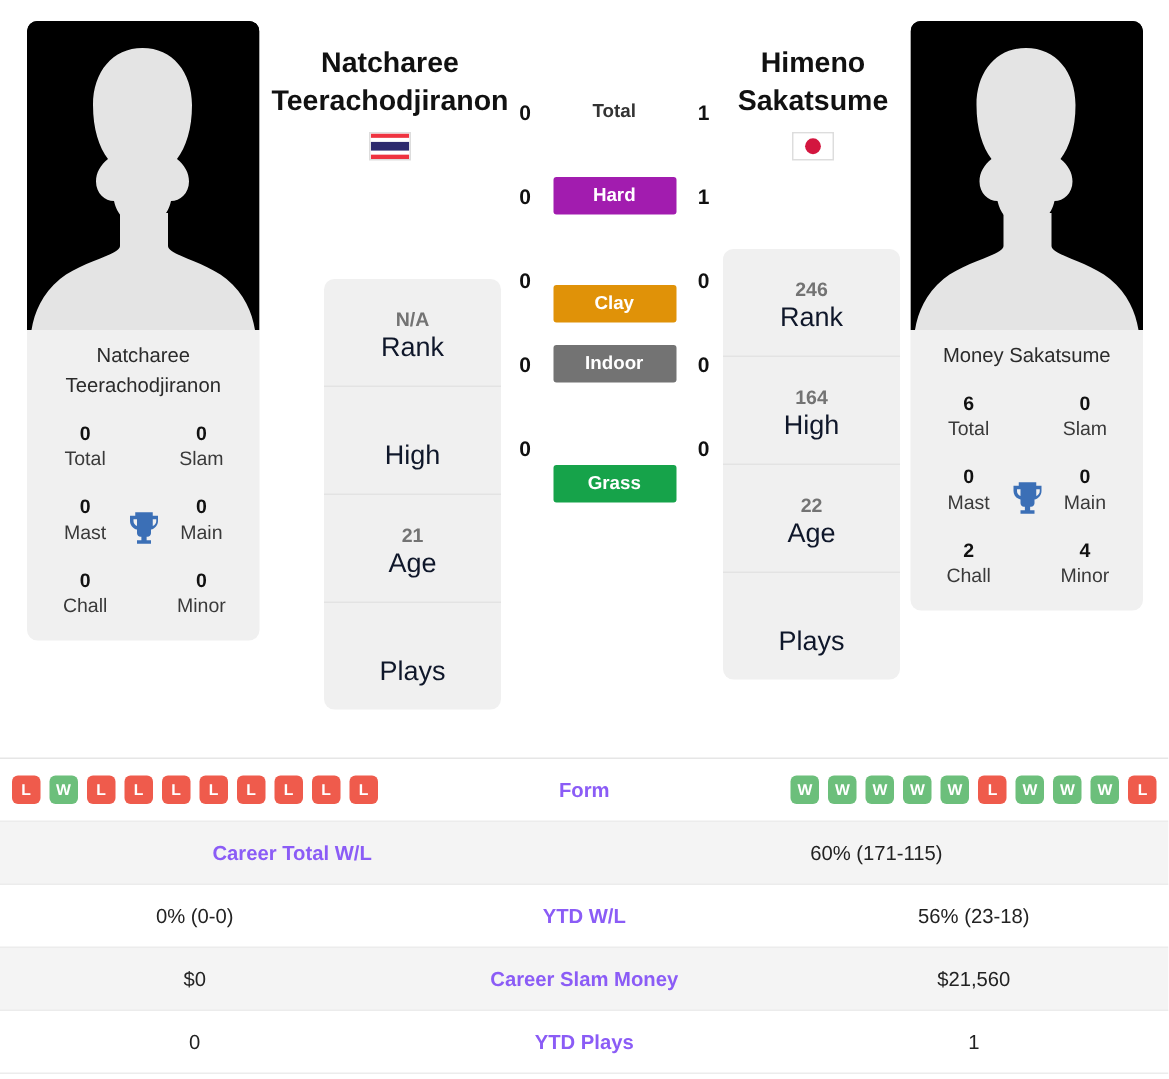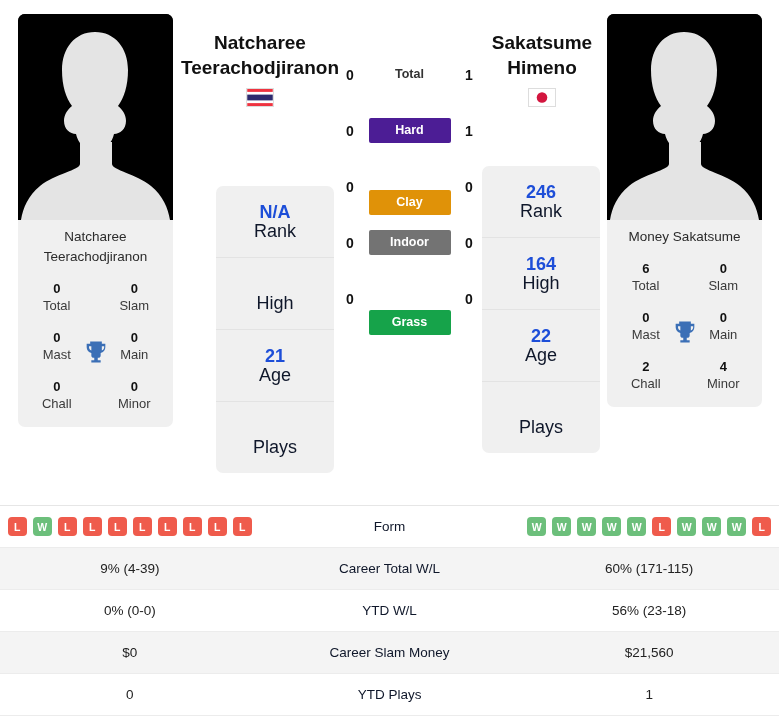--- a/index.html
+++ b/index.html
@@ -79,34 +79,34 @@
     position:absolute;width:118px;
     background:#f0f0f0;border-radius:7px;overflow:hidden;
   }
   .info-card.left{left:216px;top:186px;}
   .info-card.right{left:482px;top:166px;}
   .info-cell{
     text-align:center;padding:17px 4px 16px;
     border-bottom:1px solid #e3e3e3;
   }
   .info-cell:last-child{border-bottom:none;}
-  .info-cell .v{font-size:18px;font-weight:700;color:#1d4ed8;line-height:19px;min-height:19px;}
+  .info-cell .v{font-size:13px;font-weight:700;color:#737373;line-height:19px;min-height:19px;}
   .info-cell .l{font-size:18px;color:#0f172a;line-height:19px;}
 
   
   .table{position:absolute;left:0;top:505px;width:779px;border-top:1px solid #e6e6e6;}
   .trow{
     display:flex;align-items:center;height:41px;
     border-bottom:1px solid #ececec;
   }
   .trow.alt{background:#f4f4f4;}
   .trow .cell{
     flex:1;text-align:center;font-size:13.5px;color:#222;
   }
-  .trow .cell.mid{font-weight:400;color:#0f172a;}
+  .trow .cell.mid{font-weight:700;color:#8b5cf6;}
   .form-cell{
     flex:1;display:flex;align-items:center;justify-content:center;gap:6px;
   }
   .badge{
     width:19px;height:19px;border-radius:4px;
     color:#fff;font-size:10.5px;font-weight:700;
     display:flex;align-items:center;justify-content:center;
   }
   .badge.w{background:#6cbf7b;}
   .badge.l{background:#ef5b4c;}
@@ -208,37 +208,37 @@
       <div class="nm">Teerachodjiranon</div>
       <svg class="flag" viewBox="0 0 30 20">
         <rect x="0" y="0" width="30" height="20" fill="#ffffff"></rect>
         <rect x="0" y="0" width="30" height="3.4" fill="#ef3340"></rect>
         <rect x="0" y="16.6" width="30" height="3.4" fill="#ef3340"></rect>
         <rect x="0" y="6.6" width="30" height="6.8" fill="#2d2a6e"></rect>
       </svg>
     </div>
 
     <div class="name-head right">
+      <div class="nm">Himeno</div>
       <div class="nm">Sakatsume</div>
-      <div class="nm">Himeno</div>
       <svg class="flag" viewBox="0 0 30 20">
         <rect x="0" y="0" width="30" height="20" fill="#ffffff"></rect>
         <circle cx="15" cy="10" r="6.2" fill="#d3163f"></circle>
       </svg>
     </div>
 
     <div class="h2h">
       <div class="h2h-row">
         <div class="h2h-score">0</div>
         <div class="h2h-label plain">Total</div>
         <div class="h2h-score">1</div>
       </div>
       <div class="h2h-row">
         <div class="h2h-score">0</div>
-        <div class="h2h-label surf" style="background: #4c1d95;">Hard</div>
+        <div class="h2h-label surf" style="background: #a21caf;">Hard</div>
         <div class="h2h-score">1</div>
       </div>
       <div class="h2h-row">
         <div class="h2h-score">0</div>
         <div class="h2h-label surf" style="background: rgb(224, 146, 8); margin-top: 31px;">Clay</div>
         <div class="h2h-score">0</div>
       </div>
       <div class="h2h-row">
         <div class="h2h-score">0</div>
         <div class="h2h-label surf" style="background: #737373;">Indoor</div>
@@ -315,21 +315,20 @@
           <div class="badge w">W</div>
           <div class="badge l">L</div>
           <div class="badge w">W</div>
           <div class="badge w">W</div>
           <div class="badge w">W</div>
           <div class="badge l">L</div>
         </div>
     </div>
 
     <div class="trow alt">
-      <div class="cell">9% (4-39)</div>
       <div class="cell mid">Career Total W/L</div>
       <div class="cell">60% (171-115)</div>
     </div>
 
     <div class="trow">
       <div class="cell">0% (0-0)</div>
       <div class="cell mid">YTD W/L</div>
       <div class="cell">56% (23-18)</div>
     </div>
 

